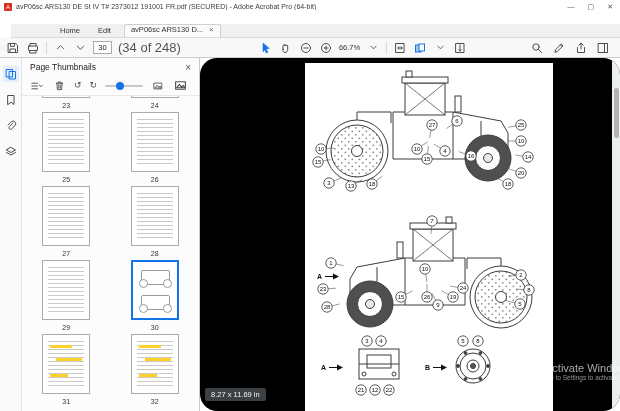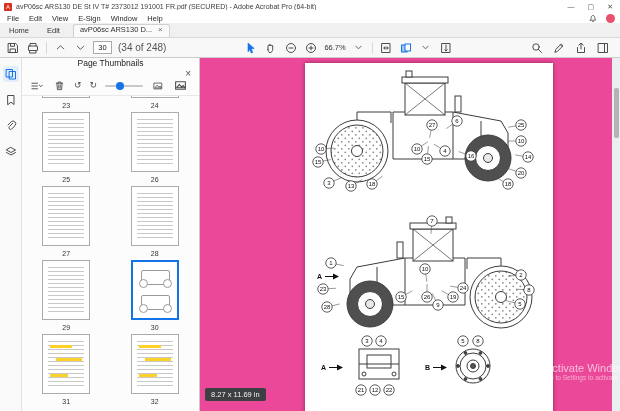--- a/index.html
+++ b/index.html
@@ -13,66 +13,66 @@
   .win-controls { display:flex; gap:13px; font-size:7px; color:#555; padding-right:3px; }
   .win-controls span { cursor:default; }
 
   
   .menubar { position:absolute; top:13px; left:0; right:0; height:11px; background:#fff; display:flex; align-items:center; font-size:7.5px; color:#2b2b2b; padding-left:2px; border-bottom:1px solid #f0f0f0; }
   .menu-item { padding:0 5px; }
   .menubar-right { margin-left:auto; display:flex; align-items:center; gap:6px; padding-right:5px; }
   .avatar { width:9px; height:9px; border-radius:50%; background:#e8506e; }
 
   
-  .tabbar { position:absolute; top:24px; left:0; right:0; height:14px; background:#f0f0f0; border-bottom:1px solid #d8d8d8; display:flex; align-items:stretch; font-size:7.5px; color:#333; }
+  .tabbar { position:absolute; top:24px; left:11px; right:0; height:14px; background:#f0f0f0; border-bottom:1px solid #d8d8d8; display:flex; align-items:stretch; font-size:7.5px; color:#333;padding-left:40px; }
   .tab { padding:2px 9px; display:flex; align-items:center; }
   .tab-doc { display:flex; align-items:flex-start; gap:6px; background:#fafafa; border:1px solid #d0d0d0; border-bottom:none; border-radius:3px 3px 0 0; padding:0 6px; margin-left:4px; }
   .tab-close { color:#666; font-size:8px; }
 
   
   .toolbar { position:absolute; top:38px; left:0; right:0; height:20px; background:#f8f8f8; border-bottom:1px solid #cccccc; display:flex; align-items:center; padding:0 6px; gap:6px; }
   .tb-icon { width:14px; height:14px; display:flex; align-items:center; justify-content:center; flex:0 0 auto; }
   .icon-svg { stroke:#4d4d4d; fill:none; stroke-width:1; stroke-linecap:round; stroke-linejoin:round; display:block; }
   .page-box { width:19px; height:13px; font-size:7.5px; text-align:center; border:1px solid #ababab; background:#fff; color:#222; }
-  .page-count { font-size:10px; color:#555; white-space:nowrap; }
+  .page-count { font-size:13px; color:#555; white-space:nowrap; }
   .zoom-label { font-size:7.5px; color:#333; white-space:nowrap; }
   .tb-divider { width:1px; height:12px; background:#d8d8d8; }
   .toolbar-center { display:flex; align-items:center; gap:6px; margin-left:72px; }
   .toolbar-right { margin-left:auto; display:flex; align-items:center; gap:8px; padding-right:4px; }
 
   
   .leftstrip { position:absolute; top:58px; bottom:0; left:0; width:22px; background:#fafafa; border-right:1px solid #e2e2e2; display:flex; flex-direction:column; align-items:center; padding-top:8px; gap:10px; }
   .strip-icon { width:16px; height:16px; display:flex; align-items:center; justify-content:center; border-radius:2px; }
   .strip-icon.active { background:#e3eefc; }
   .strip-icon.active .icon-svg { stroke:#1473e6; }
 
   
   .panel { position:absolute; top:58px; bottom:0; left:22px; width:178px; background:#fcfcfc; border-right:1px solid #c9c9c9; overflow:hidden; }
-  .panel-header { height:18px; display:flex; align-items:center; padding:0 8px; font-size:8.5px; color:#222;flex-direction:column; }
+  .panel-header { height:18px; display:flex; align-items:center; padding:0 8px; font-size:8.5px; color:#222; }
   .panel-close { margin-left:auto; font-size:10px; color:#555; }
   .panel-toolbar { height:20px; display:flex; align-items:center; padding:0 8px; gap:8px; border-bottom:1px solid #e8e8e8; }
   .rotate-glyph { font-size:9px; color:#4a4a4a; line-height:1; }
   .slider { position:relative; width:38px; height:2px; background:#c9c9c9; border-radius:1px; }
   .slider-handle { position:absolute; left:11px; top:-3px; width:8px; height:8px; border-radius:50%; background:#1473e6; }
   .thumb-grid { position:absolute; top:38px; bottom:0; left:0; right:0; overflow:hidden; background:#fcfcfc; }
   .thumb-rows { margin-top:-58px; }
   .thumb-row { display:flex; }
   .thumb-cell { width:89px; display:flex; flex-direction:column; align-items:center; }
   .thumb { width:48px; height:60px; background:#fff; border:1px solid #ababab; position:relative; overflow:hidden; flex:0 0 auto; }
   .thumb.selected { border:2px solid #1473e6; }
   .thumb.text::before, .thumb.highlighted::before { content:""; position:absolute; top:6px; left:5px; right:5px; bottom:5px; background:repeating-linear-gradient(to bottom,#c9c9c9 0 1px,transparent 1px 4px); }
   .hl-mark { position:absolute; height:3px; background:#fcd12a; }
   .fig-box { position:absolute; left:8px; width:29px; height:15px; border:1px solid #9a9a9a; border-radius:2px; }
   .fig-box::before, .fig-box::after { content:""; position:absolute; bottom:-4px; width:7px; height:7px; border:1px solid #9a9a9a; border-radius:50%; background:#fff; }
   .fig-box::before { left:-3px; } .fig-box::after { right:-3px; }
   .fig-box.b1 { top:8px; } .fig-box.b2 { top:33px; }
   .thumb-label { height:14px; display:flex; align-items:center; font-size:7px; color:#333; }
 
   
-  .docarea { position:absolute; top:58px; bottom:0; left:200px; right:0; background:#ec4899; overflow:hidden; }
+  .docarea { position:absolute; top:58px; bottom:0; left:200px; right:0; background:#000000; overflow:hidden;border-radius:17px; }
   .page { position:absolute; left:105px; top:5px; width:248px; height:351px; background:#fff; box-shadow:0 0 4px rgba(0,0,0,.45); }
   .page svg { display:block; }
   .size-tooltip { position:absolute; left:5px; top:330px; background:#3c4043; color:#f1f1f1; font-size:7.5px; padding:2px 6px; border-radius:2px; white-space:nowrap; }
   .doc-scrollbar { position:absolute; right:0; top:0; bottom:0; width:8px; background:#eceff0; }
   .doc-scroll-thumb { position:absolute; right:1px; top:30px; width:5px; height:50px; background:#b3b3b3; border-radius:2px; }
   .watermark { position:absolute; left:545px; top:362px; color:rgba(255,255,255,.65); pointer-events:none; white-space:nowrap; }
   .wm1 { font-size:11px; }
   .wm2 { font-size:6.5px; color:rgba(255,255,255,.55); }
 
   .mech { stroke:#3c3c3c; stroke-width:1; }
@@ -85,37 +85,20 @@
   <div class="titlebar">
     <div class="acrobat-logo">A</div>
     <div class="title-text">avP06sc ARS130 DE St IV T# 2373012 191001 FR.pdf (SECURED) - Adobe Acrobat Pro (64-bit)</div>
     <div class="win-controls">
       <span>—</span>
       <span>▢</span>
       <span>✕</span>
     </div>
   </div>
 
-  <div class="menubar">
-    <span class="menu-item">File</span>
-    <span class="menu-item">Edit</span>
-    <span class="menu-item">View</span>
-    <span class="menu-item">E-Sign</span>
-    <span class="menu-item">Window</span>
-    <span class="menu-item">Help</span>
-    <div class="menubar-right">
-      <span class="tb-icon">
-        <svg class="icon-svg" width="10" height="10" viewBox="0 0 12 12">
-            <path d="M2.8 8.6h6.4C8.4 7.9 8.2 7 8.2 5.6c0-1.5-.8-2.6-2.2-2.6S3.8 4.1 3.8 5.6c0 1.4-.2 2.3-1 3z"></path>
-            <path d="M5.2 10a.9.9 0 0 0 1.6 0"></path>
-          </svg>
-      </span>
-      <span class="avatar"></span>
-    </div>
-  </div>
 
   <div class="tabbar">
     <div class="tab">
         <span>Home</span>
       </div>
     <div class="tab">
         <span>Edit</span>
       </div>
     <div class="tab-doc">
       <span>avP06sc ARS130 D...</span>

